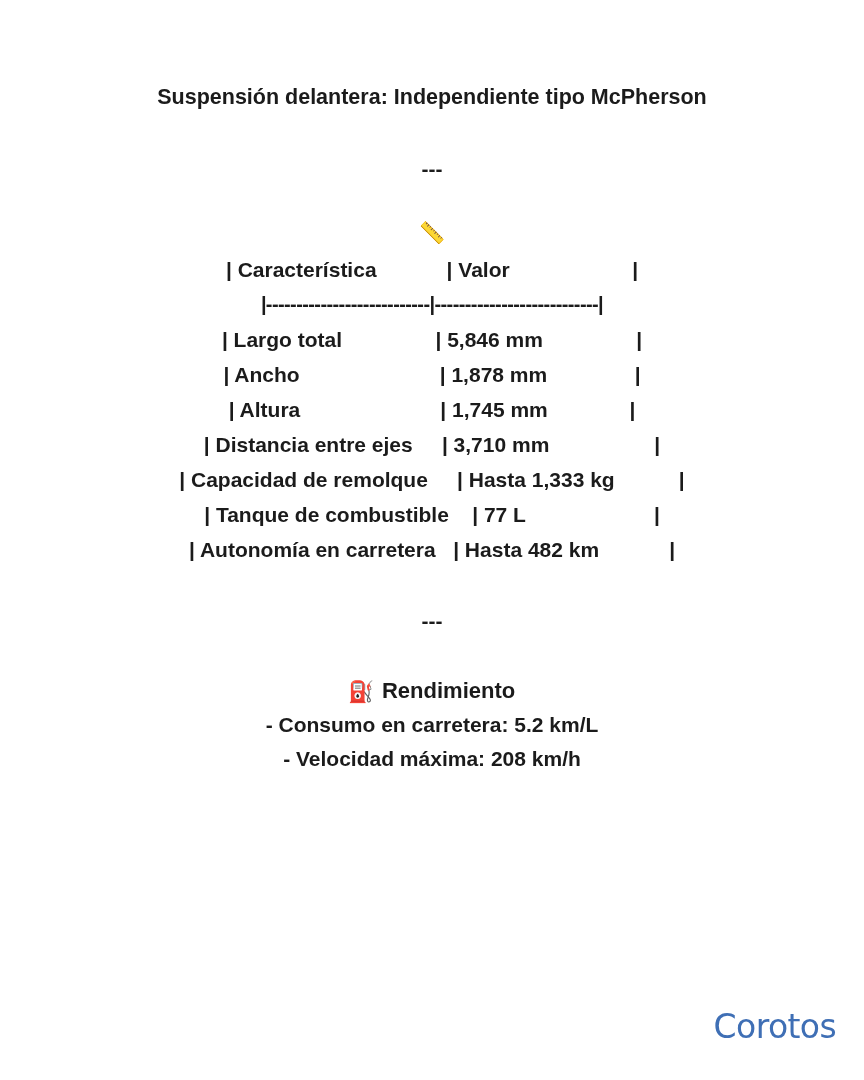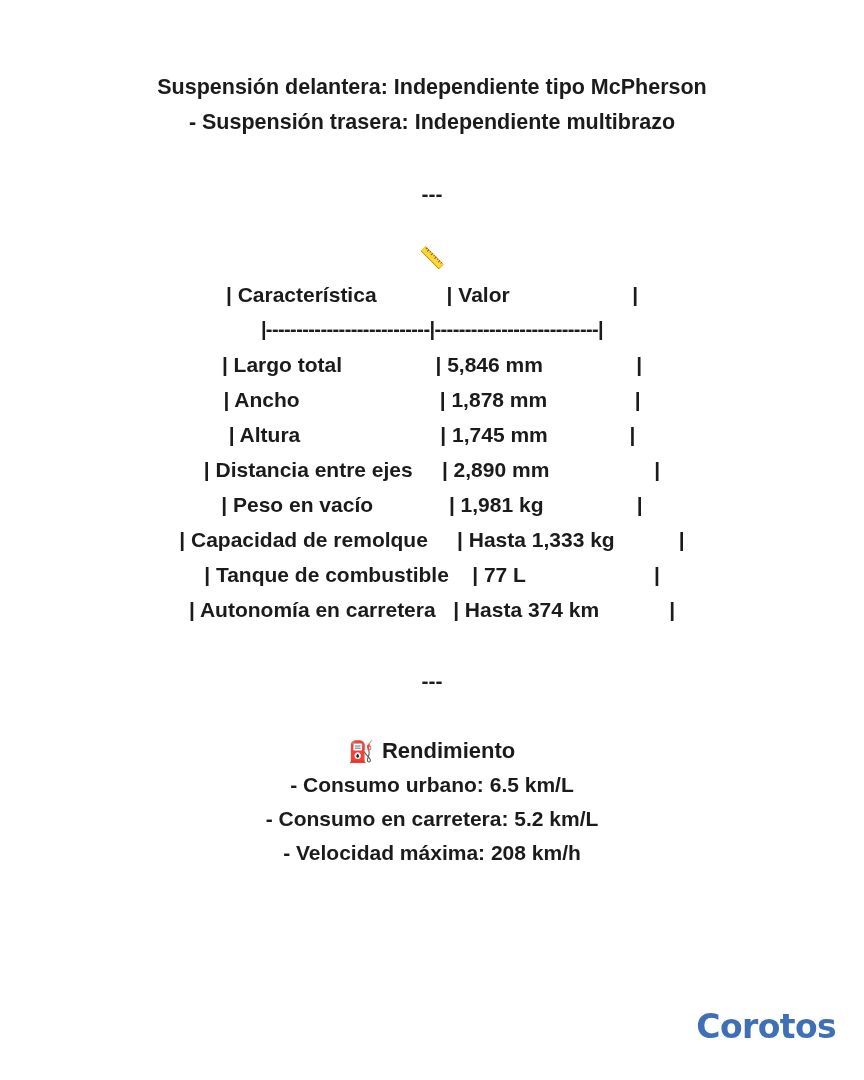--- a/index.html
+++ b/index.html
@@ -79,64 +79,61 @@
     font-weight: bold;
     font-size: 21px;
     line-height: 34px;
     white-space: pre;
   }
   .logo {
     position: absolute;
     right: 28px;
     bottom: 34px;
     font-size: 33px;
-    font-weight: bold;
+    font-weight: normal;
     color: #3f6fb5;
     letter-spacing: -0.6px;
     font-family: "DejaVu Sans", sans-serif;
   }
   .spacer-top { height: 10px; }
 </style>
 </head>
 <body>
 
 <div class="page">
 
   <div class="spacer-top"></div>
 
   <div class="heading-line">Suspensión delantera: Independiente tipo McPherson</div>
-  <div class="heading-line">- Suspensión trasera: Independiente multibrazo</div>
 
   <div class="sep">---</div>
 
   <div class="section-title">
     <span class="emoji">📏</span>
   </div>
 
   <div class="table-block">
     <div class="trow">| Característica            | Valor                     |</div>
     <div class="divider-row">|---------------------------|---------------------------|</div>
     <div class="trow">| Largo total                | 5,846 mm                |</div>
     <div class="trow">| Ancho                        | 1,878 mm               |</div>
     <div class="trow">| Altura                        | 1,745 mm              |</div>
-    <div class="trow">| Distancia entre ejes     | 2,890 mm                  |</div>
-    <div class="trow">| Peso en vacío             | 1,981 kg                |</div>
+    <div class="trow">| Distancia entre ejes     | 3,710 mm                  |</div>
     <div class="trow">| Capacidad de remolque     | Hasta 1,333 kg           |</div>
     <div class="trow">| Tanque de combustible    | 77 L                      |</div>
-    <div class="trow">| Autonomía en carretera   | Hasta 374 km            |</div>
+    <div class="trow">| Autonomía en carretera   | Hasta 482 km            |</div>
   </div>
 
   <div class="sep">---</div>
 
   <div class="section-title">
     <span class="emoji">⛽</span>
     <span>Rendimiento</span>
   </div>
 
   <div class="perf-block">
-    <div class="perf-line">- Consumo urbano: 6.5 km/L</div>
     <div class="perf-line">- Consumo en carretera: 5.2 km/L</div>
     <div class="perf-line">- Velocidad máxima: 208 km/h</div>
   </div>
 
 </div>
 
 <div class="logo">Corotos</div>
 
 </body></html>

